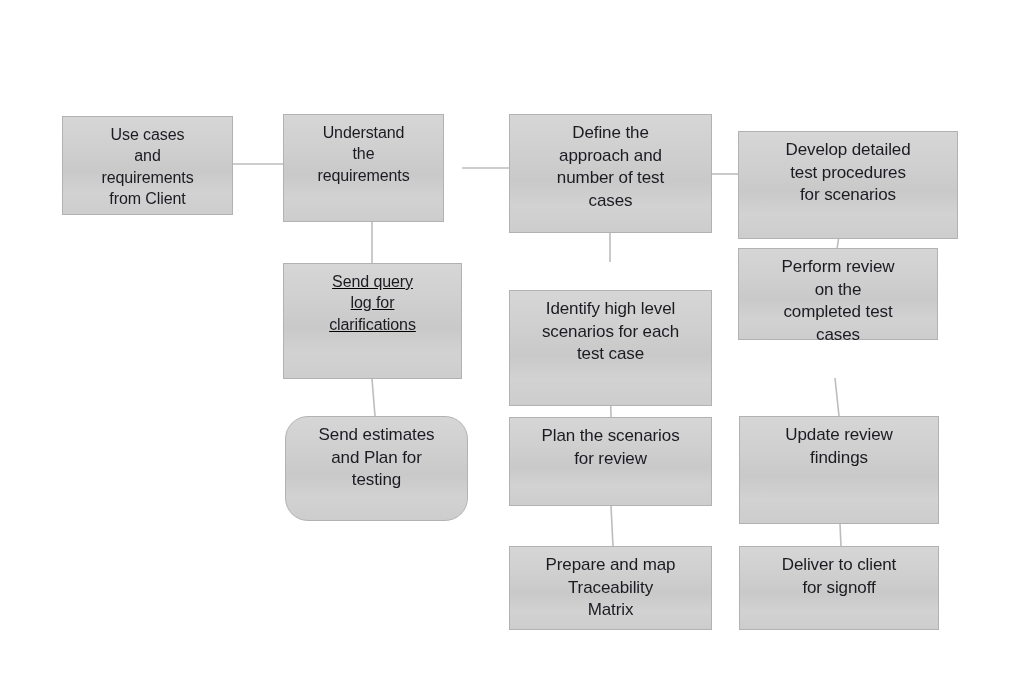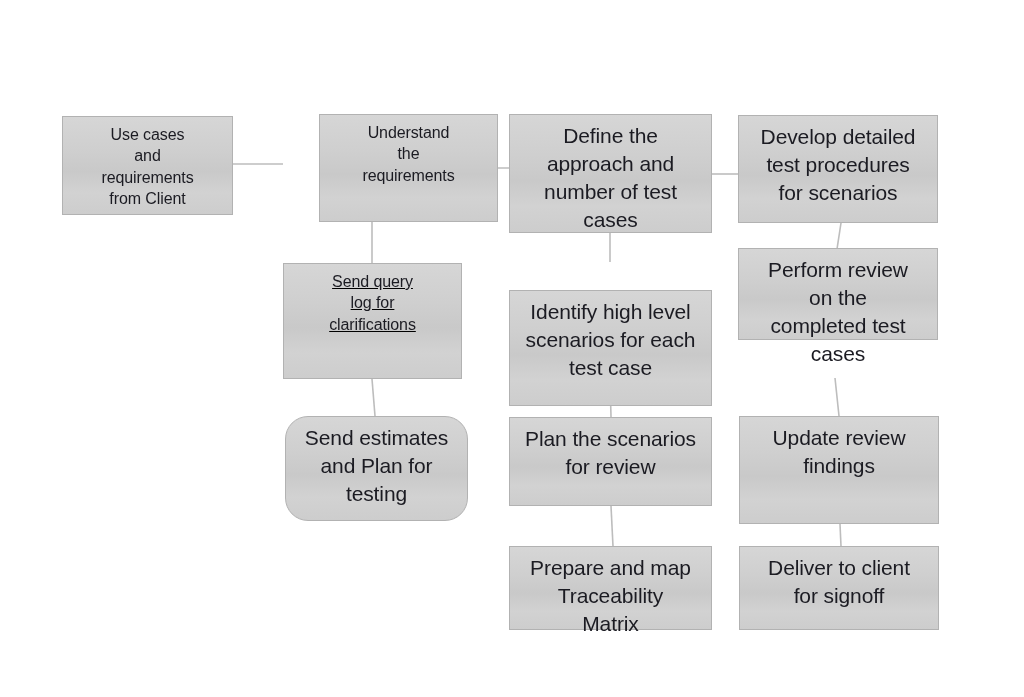--- a/index.html
+++ b/index.html
@@ -32,21 +32,21 @@
     display: flex;
     align-items: flex-start;
     justify-content: center;
     z-index: 2;
   }
   .node .label {
     display: block;
     width: 100%;
     text-align: center;
     color: #1b1b22;
-    font-size: 21px;
+    font-size: 17px;
     line-height: 1.33;
     padding-top: 7px;
     white-space: pre-line;
     letter-spacing: -0.1px;
   }
   .node.tight .label {
     font-size: 16px;
   }
 </style>
 </head>
@@ -65,32 +65,32 @@
       <line x1="835" y1="378" x2="839" y2="416" stroke="#bdbdbd" stroke-width="1.6"></line>
       <line x1="611" y1="506" x2="613" y2="546" stroke="#bdbdbd" stroke-width="1.6"></line>
       <line x1="839" y1="502" x2="841" y2="546" stroke="#bdbdbd" stroke-width="1.6"></line>
     </svg>
 <div class="node tight" style="left: 62px; top: 116px; width: 171px; height: 99px;">
       <span class="label">Use cases
 and
 requirements
 from Client</span>
     </div>
-    <div class="node tight" style="left: 283px; top: 114px; width: 179px; height: 108px; margin-left: 36px;">
+    <div class="node tight" style="left: 283px; top: 114px; width: 161px; height: 108px;">
       <span class="label">Understand
 the
 requirements</span>
     </div>
     <div class="node" style="left: 509px; top: 114px; width: 203px; height: 119px;">
       <span class="label">Define the
 approach and
 number of test
 cases</span>
     </div>
-    <div class="node" style="left: 738px; top: 115px; width: 200px; height: 108px;">
+    <div class="node" style="left: 738px; top: 131px; width: 220px; height: 108px;">
       <span class="label">Develop detailed
 test procedures
 for scenarios</span>
     </div>
     <div class="node tight" style="left: 283px; top: 263px; width: 179px; height: 116px; text-decoration: underline;">
       <span class="label">Send query
 log for
 clarifications</span>
     </div>
     <div class="node" style="left: 509px; top: 262px; width: 203px; height: 116px; margin-top: 28px;">

